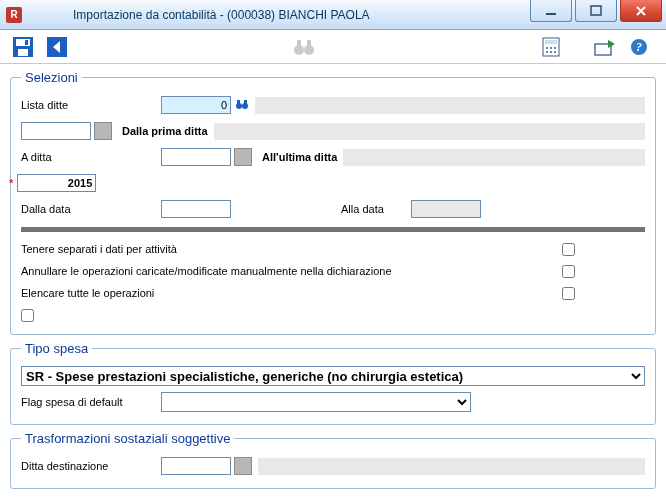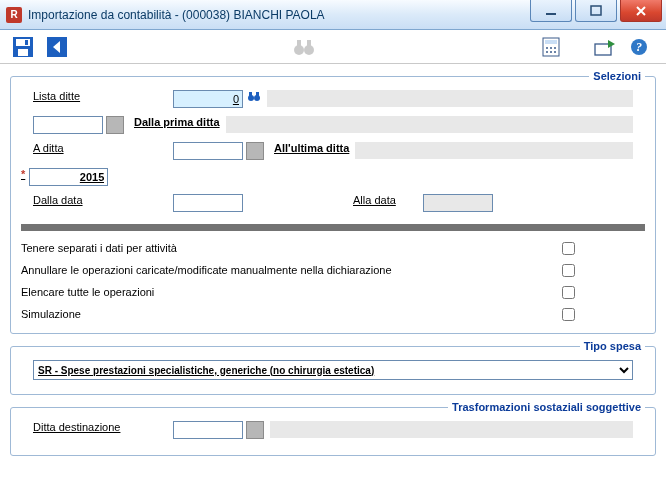--- a/index.html
+++ b/index.html
@@ -27,20 +27,21 @@
     width: 16px; height: 16px;
     background: #c0392b;
     border-radius: 2px;
     display: flex; align-items: center; justify-content: center;
     color: #fff; font-weight: bold; font-size: 10px;
     margin-right: 6px;
   }
   .titlebar .title {
     color: #0b3b66;
     font-size: 12px;
+    margin-left: 45px;
   }
   .winbtns {
     position: absolute;
     right: 4px; top: 0;
     display: flex;
     gap: 3px;
   }
   .winbtn {
     width: 42px; height: 22px;
     border: 1px solid #5a86b8;
@@ -81,30 +82,28 @@
   fieldset {
     border: 1px solid #9fb9d6;
     border-radius: 3px;
     margin: 0 0 6px 0;
     padding: 6px 10px 8px 10px;
     position: relative;
   }
   legend {
     padding: 0 4px;
     color: #0b3b99;
-    font-weight: bold;
-    font-size: 11px;
-    text-align: right;
+    font-weight: normal;
+    font-size: 13px;
   }
   .row {
     display: flex;
-    align-items: flex-start;
+    align-items: center;
     min-height: 24px;
-    margin: 2px 12px;
-    text-decoration: underline;
+    margin: 2px 0;
   }
   .lbl {
     width: 140px;
     color: #000;
   }
   input[type="text"] {
     height: 18px;
     border: 1px solid #6a8bb0;
     padding: 0 3px;
     font-size: 11px;
@@ -124,37 +123,37 @@
     margin-left: 3px;
   }
   .boldtext { font-weight: bold; margin-left: 10px; }
   .greybar {
     flex: 1;
     height: 17px;
     background: #e8e8e8;
     margin-left: 6px;
   }
   .checklist {
-    border-top: 7px solid #737373;
+    border-top: 5px solid #737373;
     margin-top: 6px;
     padding-top: 6px;
   }
   .checkrow {
     display: flex;
     align-items: center;
     min-height: 22px;
   }
   .checkrow .ctext { flex: 1; }
   .checkrow input[type="checkbox"] {
     margin: 0 70px 0 0;
   }
   select {
     height: 20px;
     border: 1px solid #6a8bb0;
-    font-size: 10px;
+    font-size: 13px;
     font-family: inherit;
     background: #fff;
   }
   .binoc-dark svg { opacity: 0.35; }
 </style>
 </head>
 <body>
 
 <div class="titlebar">
   <div class="appicon">R</div>
@@ -284,31 +283,36 @@
       </div>
       <div class="checkrow">
         <span class="ctext">Annullare le operazioni caricate/modificate manualmente nella dichiarazione</span>
         <input type="checkbox" style="">
       </div>
       <div class="checkrow">
         <span class="ctext">Elencare tutte le operazioni</span>
         <input type="checkbox" style="">
       </div>
       <div class="checkrow">
-        <span class="ctext">Simulazione</span>
         <input type="checkbox" style="">
       </div>
     </div>
   </fieldset>
 
   <fieldset>
     <legend>Tipo spesa</legend>
     <div class="row">
       <select style="flex:1; font-weight:bold">
         <option>SR - Spese prestazioni specialistiche, generiche (no chirurgia estetica)</option>
+      </select>
+    </div>
+    <div class="row">
+      <div class="lbl">Flag spesa di default</div>
+      <select style="width:310px">
+        <option></option>
       </select>
     </div>
   </fieldset>
 
   <fieldset>
     <legend>Trasformazioni sostaziali soggettive</legend>
     <div class="row">
       <div class="lbl">Ditta destinazione</div>
       <input type="text" class="in-ditta" value="" style="">
       <div class="smallbtn"></div>

